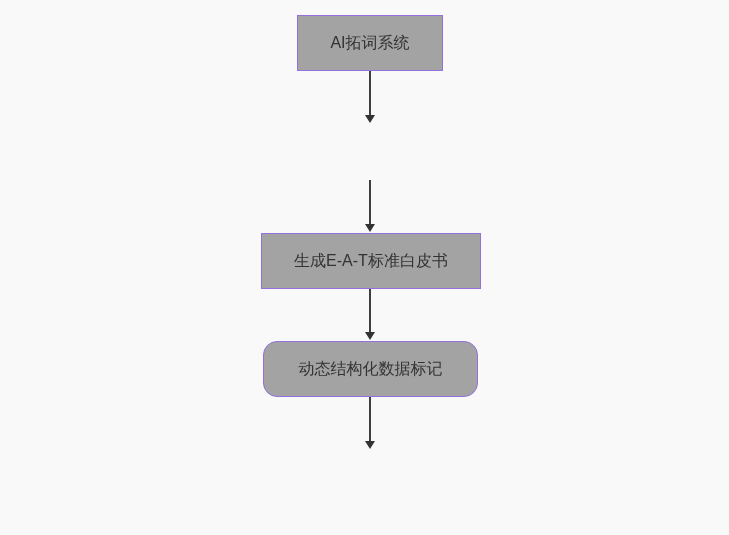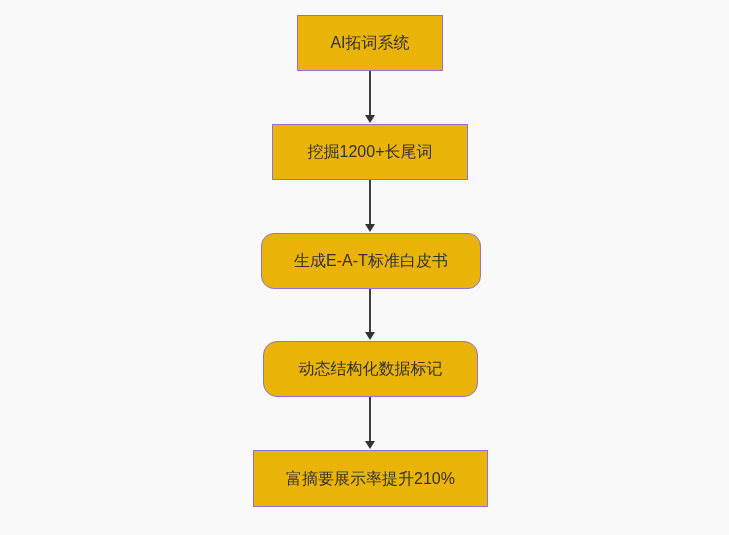--- a/index.html
+++ b/index.html
@@ -14,34 +14,34 @@
     overflow: hidden;
   }
   .canvas {
     position: relative;
     width: 729px;
     height: 535px;
   }
   .node {
     position: absolute;
     box-sizing: border-box;
-    background: #eab308;
+    background: #a3a3a3;
     border: 1px solid #9370DB;
     display: flex;
     align-items: center;
     justify-content: center;
     color: #333333;
     font-size: 16px;
     line-height: 1.2;
     text-align: center;
     white-space: nowrap;
   }
   .n0 { left: 297px; top: 15px;  width: 146px; height: 56px; }
   .n1 { left: 272px; top: 124px; width: 196px; height: 56px; }
-  .n2 { left: 261px; top: 233px; width: 220px; height: 56px; border-radius: 13px; }
+  .n2 { left: 261px; top: 233px; width: 220px; height: 56px; }
   .n3 { left: 263px; top: 341px; width: 215px; height: 56px; border-radius: 14px; }
   .n4 { left: 253px; top: 450px; width: 235px; height: 57px; }
 
   .arrow {
     position: absolute;
     left: 365px;
     width: 10px;
     display: flex;
     flex-direction: column;
     align-items: center;
@@ -70,23 +70,20 @@
 
   <div class="node n0">
     <span>AI拓词系统</span>
   </div>
 
   <div class="arrow a0">
     <div class="arrow-line"></div>
     <div class="arrow-head"></div>
   </div>
 
-  <div class="node n1">
-    <span>挖掘1200+长尾词</span>
-  </div>
 
   <div class="arrow a1">
     <div class="arrow-line"></div>
     <div class="arrow-head"></div>
   </div>
 
   <div class="node n2">
     <span>生成E-A-T标准白皮书</span>
   </div>
 
@@ -97,17 +94,14 @@
 
   <div class="node n3">
     <span>动态结构化数据标记</span>
   </div>
 
   <div class="arrow a3">
     <div class="arrow-line"></div>
     <div class="arrow-head"></div>
   </div>
 
-  <div class="node n4">
-    <span>富摘要展示率提升210%</span>
-  </div>
 
 </div>
 
 </body></html>

